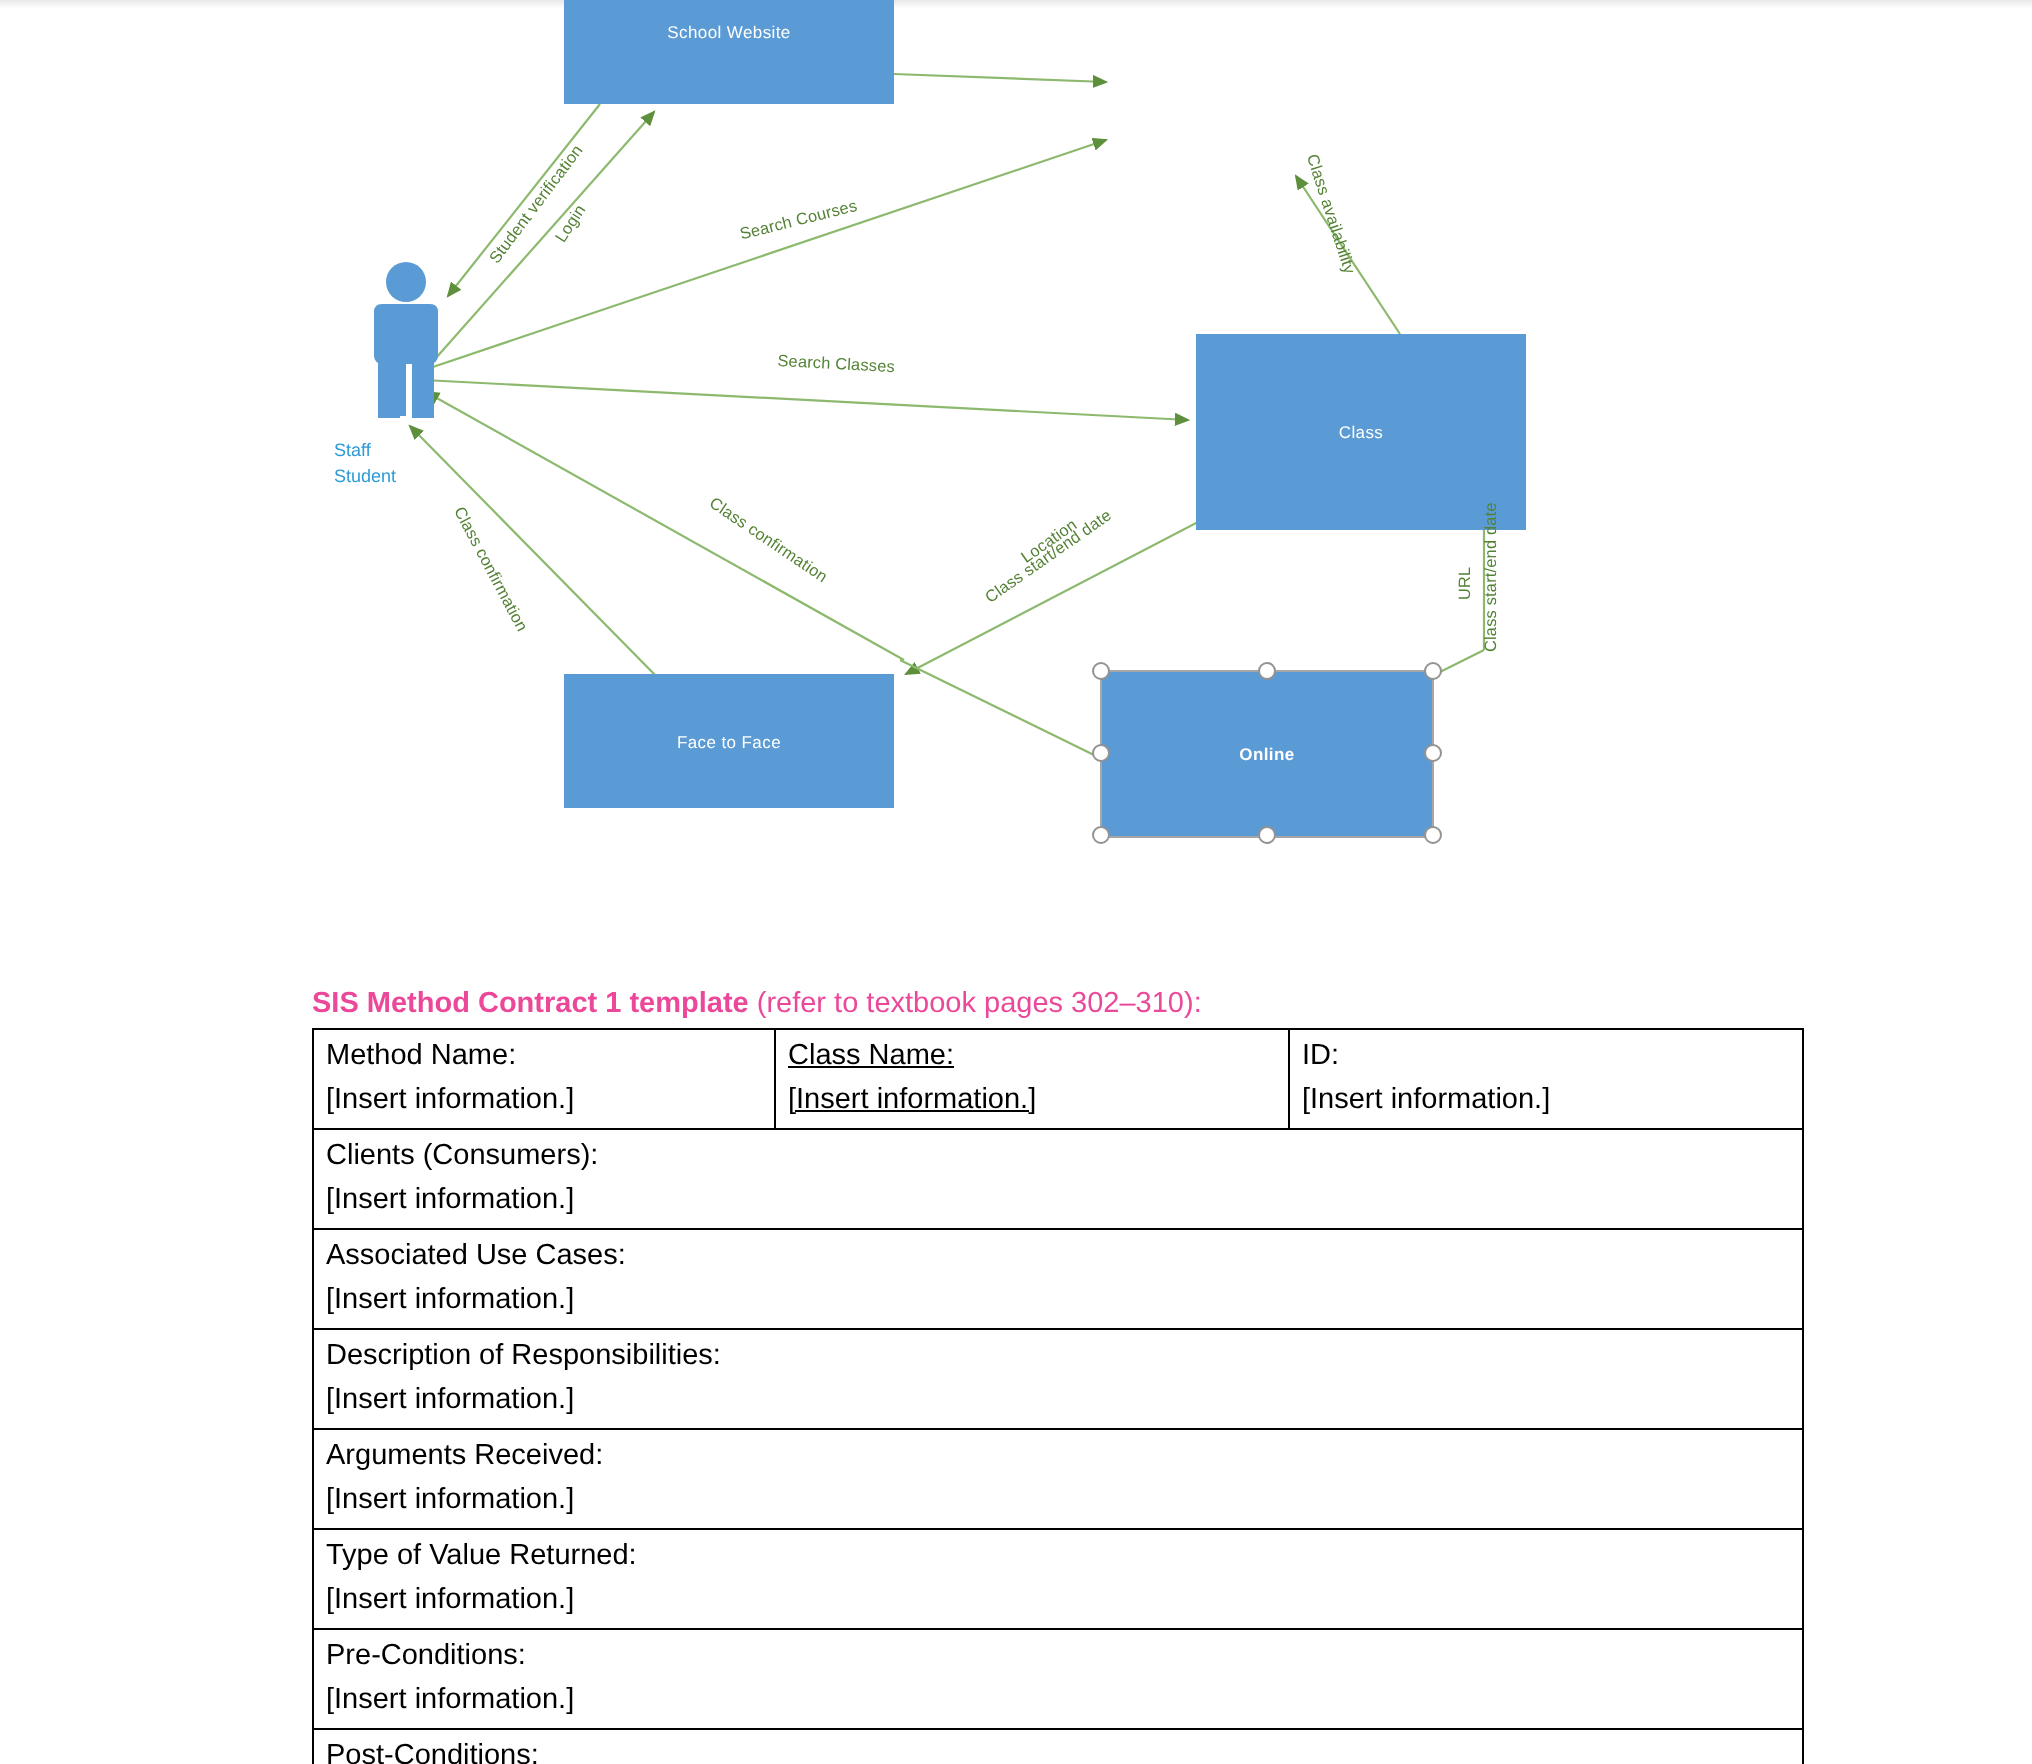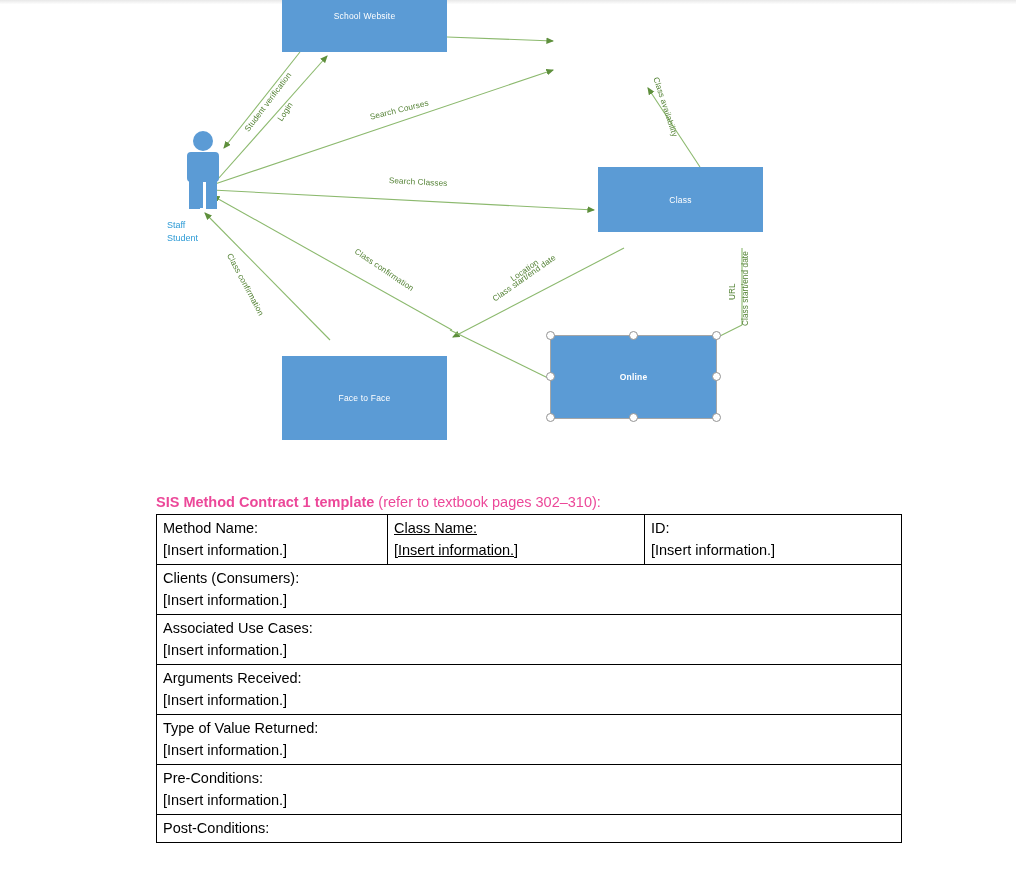--- a/index.html
+++ b/index.html
@@ -153,25 +153,25 @@
   <div class="actor-label" style="left:167px;top:219px;">
     <div>Staff</div>
     <div>Student</div>
   </div>
 
   <div class="dg-box" style="left:282px;top:-20px;width:165px;height:72px;">
     <span>School Website</span>
   </div>
 
 
-  <div class="dg-box" style="left:598px;top:167px;width:165px;height:65px;">
+  <div class="dg-box" style="left:598px;top:167px;width:165px;height:98px;">
     <span>Class</span>
   </div>
 
-  <div class="dg-box" style="left:282px;top:356px;width:165px;height:84px;">
+  <div class="dg-box" style="left:282px;top:337px;width:165px;height:67px;">
     <span>Face to Face</span>
   </div>
 
   <div class="dg-box selected" style="left:551px;top:336px;width:165px;height:82px;">
     <span>Online</span>
   </div>
 
   <div class="handle" style="left:546px;top:331px;"></div>
   <div class="handle" style="left:629px;top:331px;"></div>
   <div class="handle" style="left:712px;top:331px;"></div>
@@ -224,20 +224,26 @@
         </td>
       </tr>
       <tr>
         <td colspan="3">
           <span class="cell-line">Associated Use Cases:</span>
           <span class="cell-line">[Insert information.]</span>
         </td>
       </tr>
       <tr>
         <td colspan="3">
+          <span class="cell-line">Description of Responsibilities:</span>
+          <span class="cell-line">[Insert information.]</span>
+        </td>
+      </tr>
+      <tr>
+        <td colspan="3">
           <span class="cell-line">Arguments Received:</span>
           <span class="cell-line">[Insert information.]</span>
         </td>
       </tr>
       <tr>
         <td colspan="3">
           <span class="cell-line">Type of Value Returned:</span>
           <span class="cell-line">[Insert information.]</span>
         </td>
       </tr>

